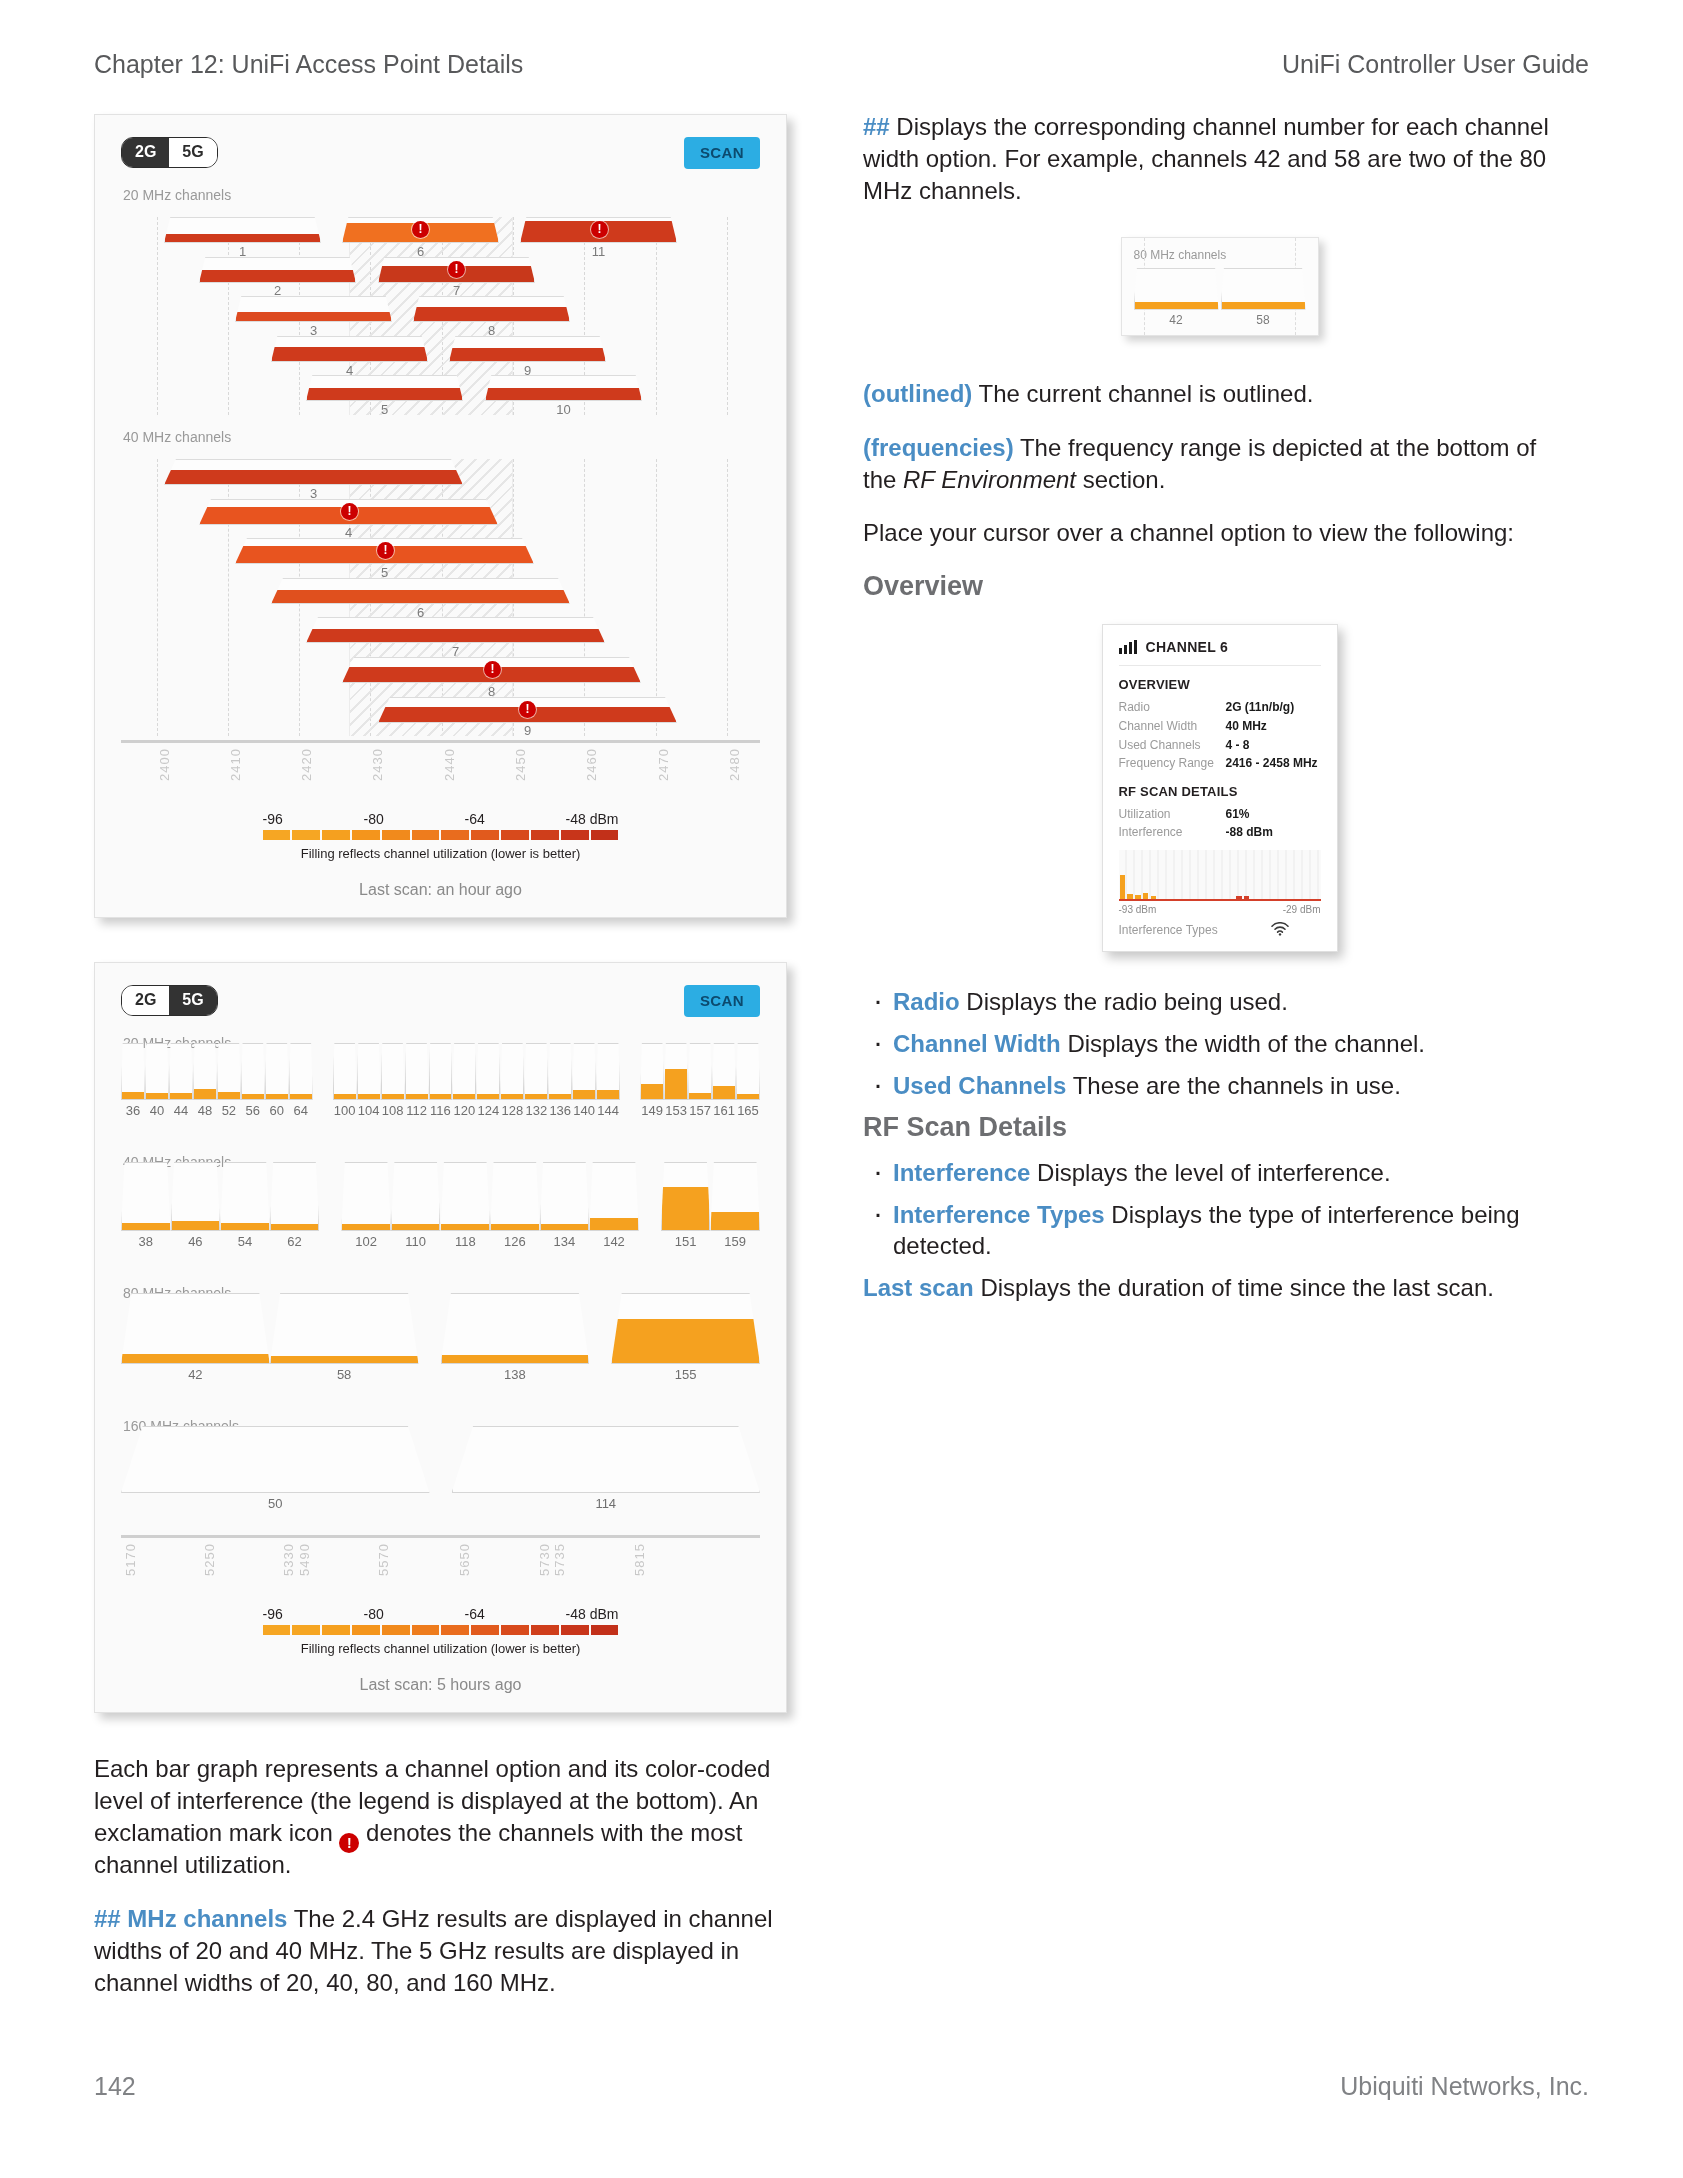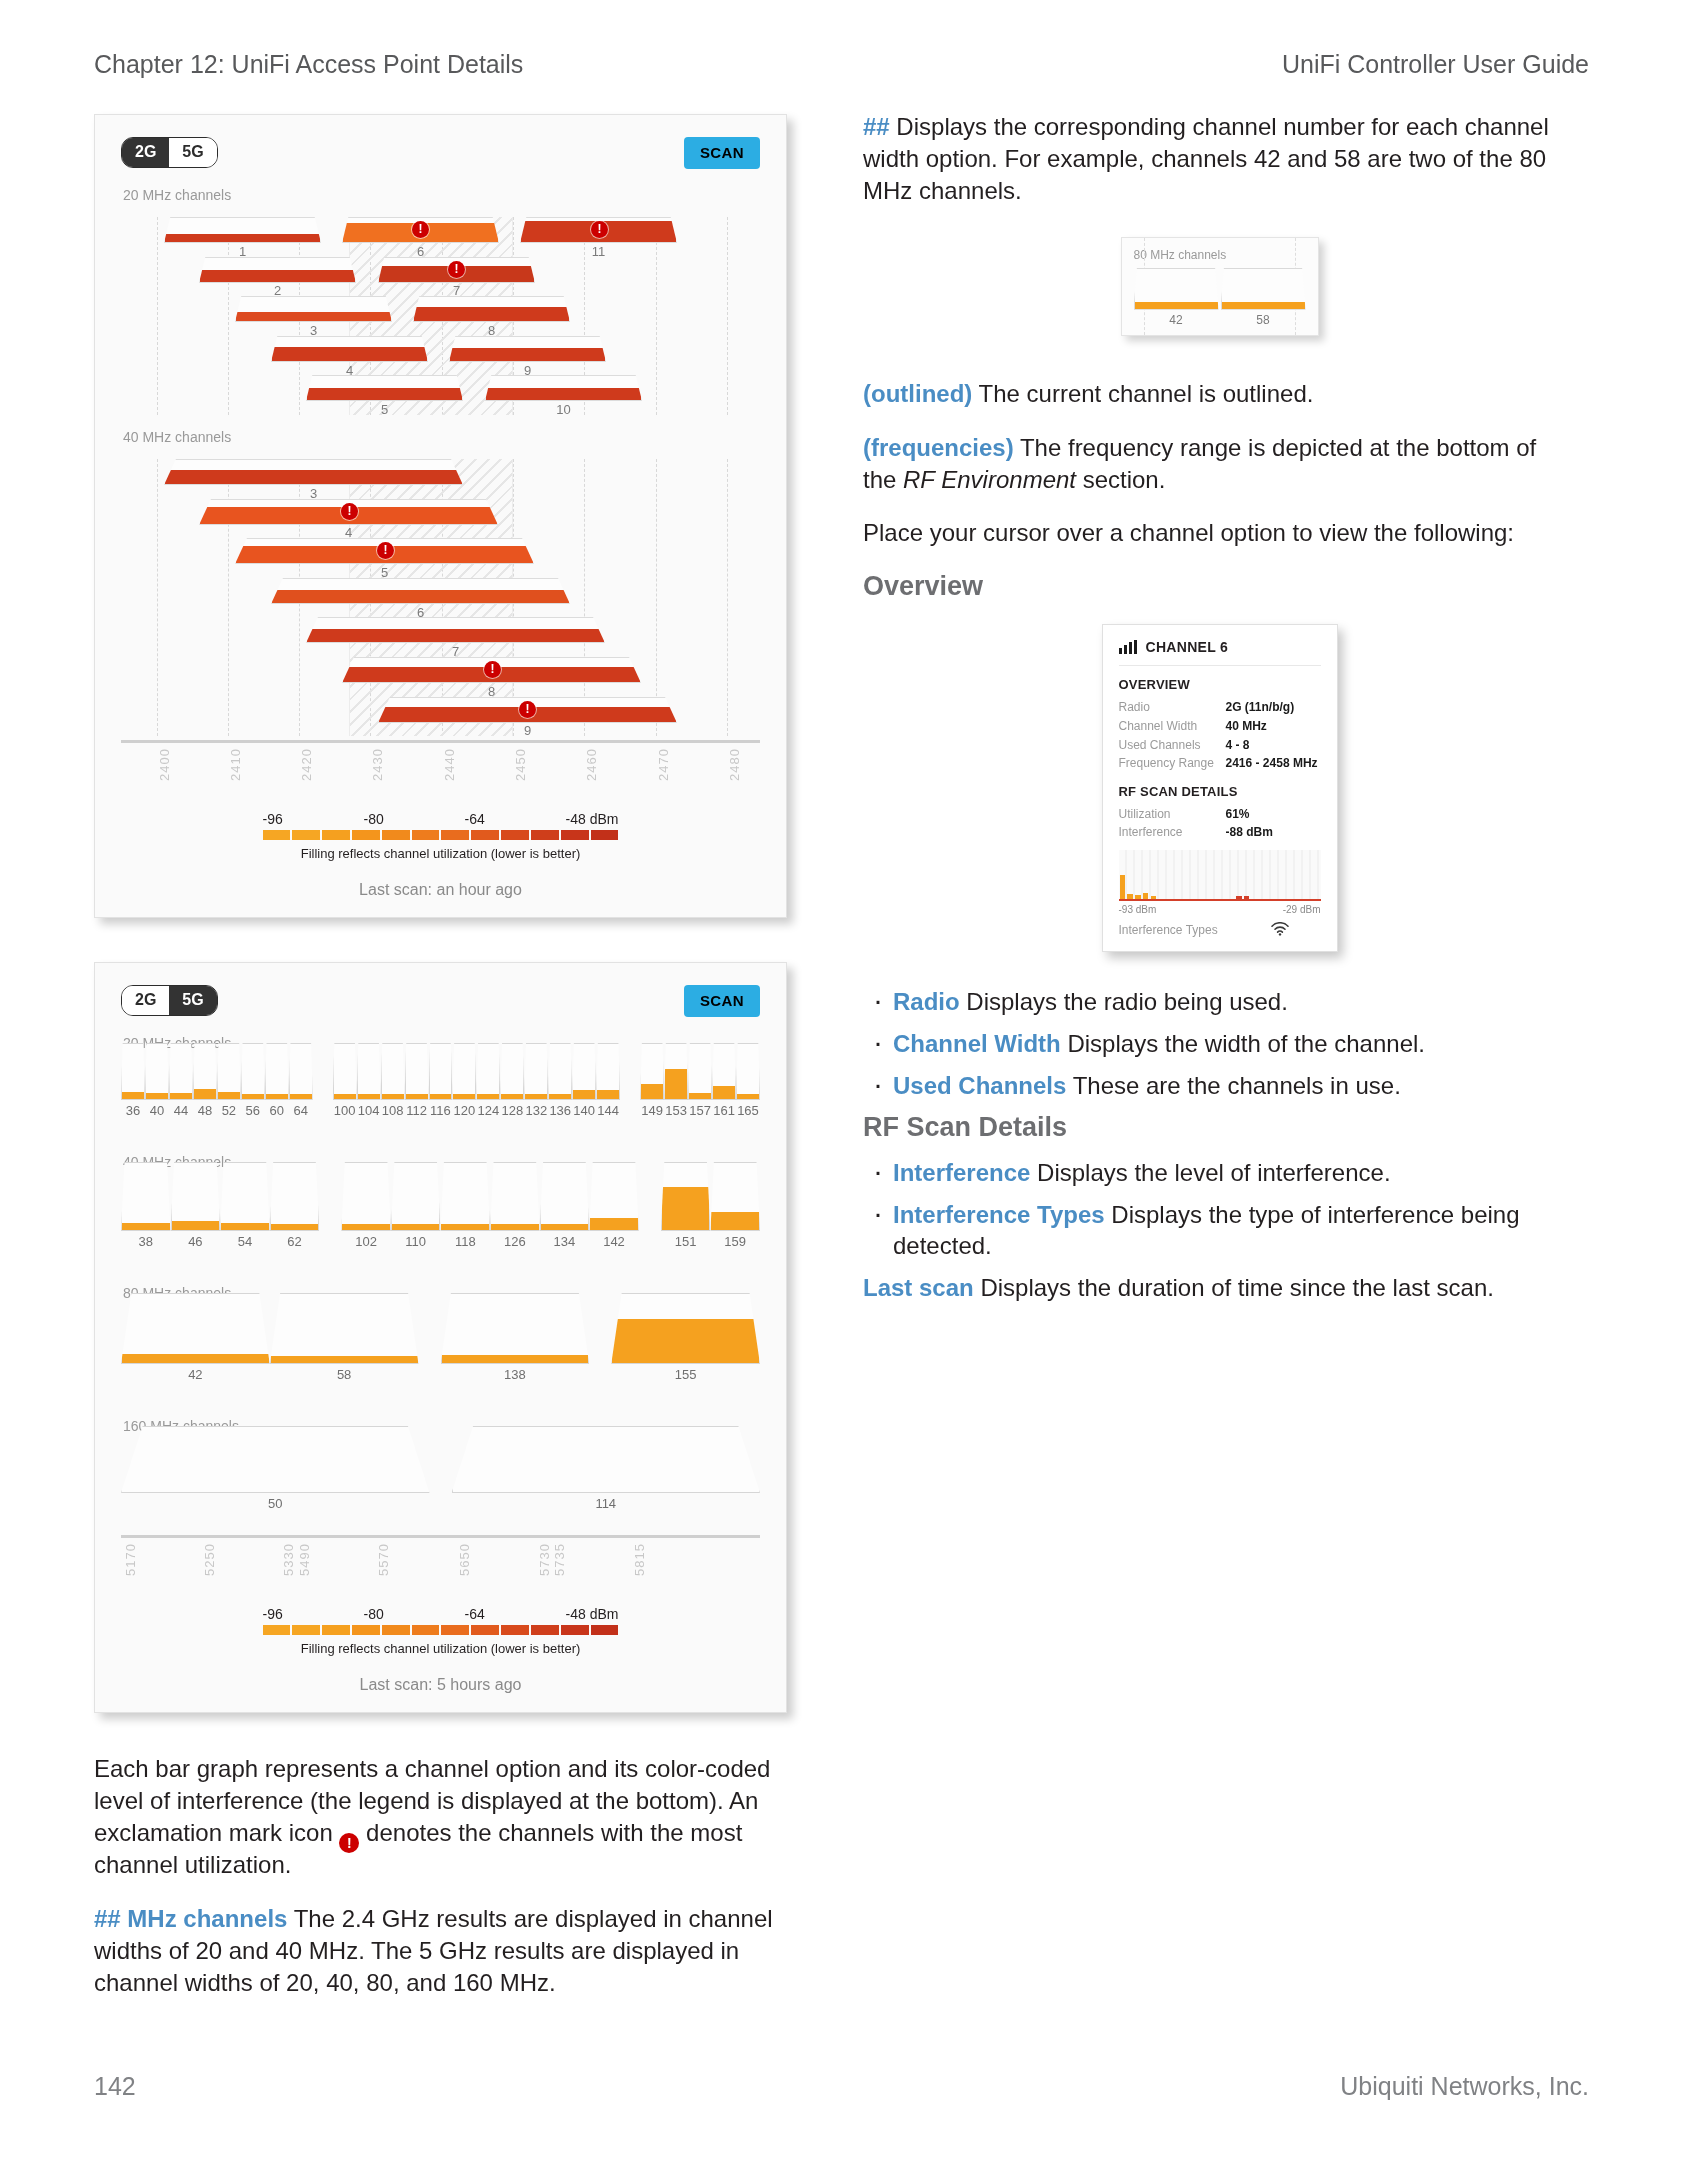--- a/index.html
+++ b/index.html
@@ -32,21 +32,21 @@
     position: relative;
   }
   .shot-topbar { display: flex; justify-content: space-between; align-items: flex-start; }
   .seg {
     display: inline-flex; border: 1px solid #2c2c2c; border-radius: 12px;
     overflow: hidden; font-size: 16px; font-weight: bold; align-items: center;
   }
   .seg span { padding: 5px 13px 6px 13px; background: #fff; color: #2c2c2c; }
   .seg span.on { background: #333; color: #fff; }
   .scan-btn {
-    background: #2cade3; color: #000000; font-size: 15px; font-weight: bold;
+    background: #2cade3; color: #0c4a6e; font-size: 15px; font-weight: bold;
     letter-spacing: 0.4px; padding: 7px 16px 8px 16px; border-radius: 4px;
   }
   .band-label { font-size: 14px; color: #999; margin: 0 0 4px 2px; }
 
   
   .plot2g { position: relative; margin-top: 14px; }
   .grid-lines { position:absolute; inset:0; pointer-events:none; }
   .gl { position:absolute; top:0; bottom:0; width:0; border-left:1px dashed #d8d8d8; }
   .dfs-band {
     position:absolute; top:0; bottom:0;

